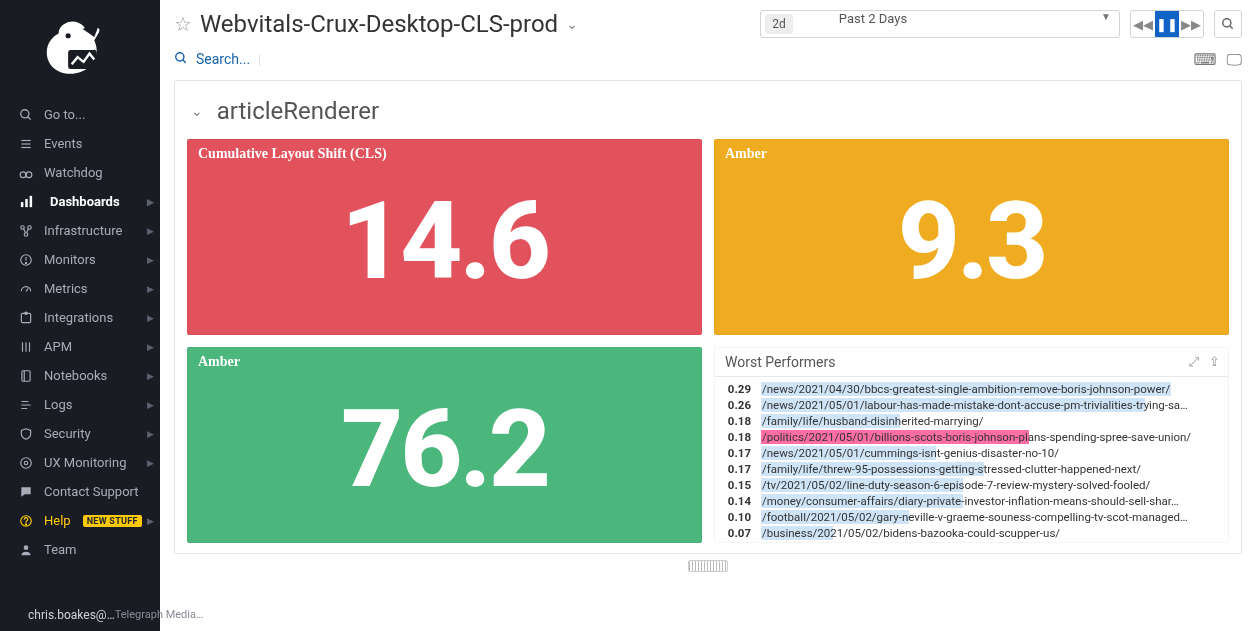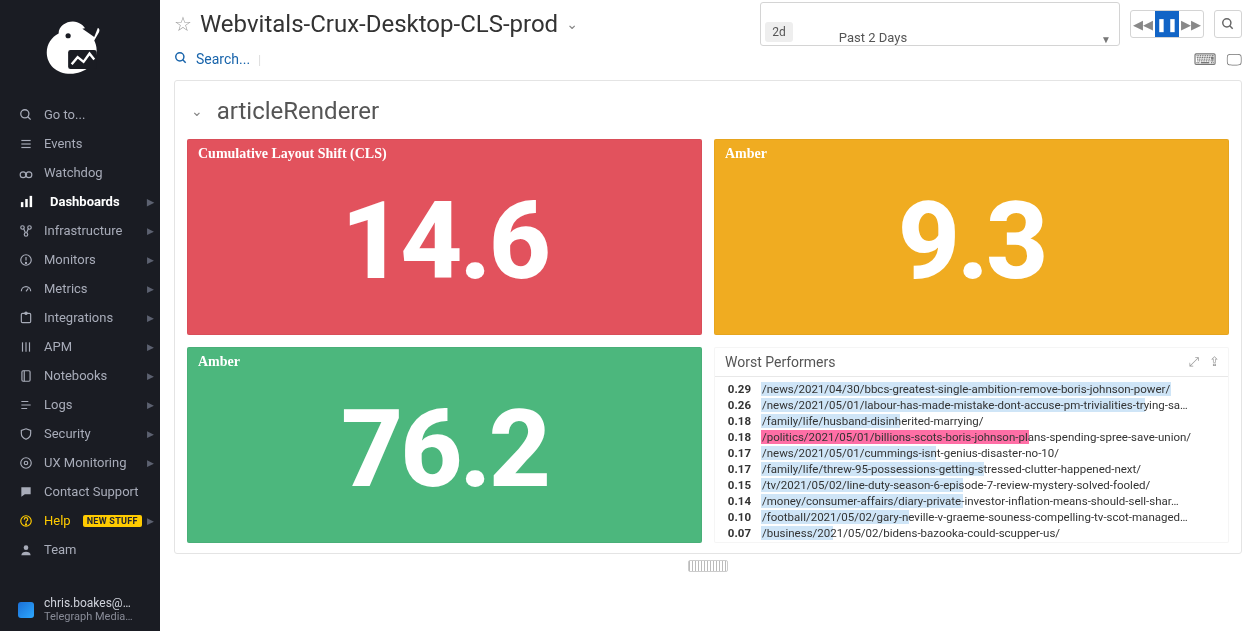--- a/index.html
+++ b/index.html
@@ -69,22 +69,22 @@
   .main{flex:1;height:100%;display:flex;flex-direction:column;overflow:hidden;}
   .topbar{
     display:flex;align-items:center;gap:10px;
     padding:8px 14px 4px 14px;height:44px;
   }
   .title-area{display:flex;align-items:center;gap:8px;flex:1;min-width:0;}
   .star{font-size:20px;color:#9d9d9d;cursor:pointer;}
   .title{font-size:24px;font-weight:400;color:#333;white-space:nowrap;}
   .title-caret{font-size:14px;color:#888;cursor:pointer;}
   .time-picker{
-    display:flex;align-items:flex-end;
-    border:1px solid var(--border);border-radius:3px;height:44px;overflow:hidden;
+    display:flex;align-items:flex-start;
+    border:1px solid var(--border);border-radius:3px;height:28px;overflow:hidden;
     background:#fff;
   }
   .tp-chip{background:#eee;padding:3px 7px;margin:3px 0 3px 4px;border-radius:3px;font-size:12px;color:#555;}
   .tp-label{padding:0 190px 0 10px;font-size:13px;color:#555;margin-left:36px;}
   .tp-caret{padding:0 8px 0 4px;color:#777;font-size:10px;}
   .playbar{
     display:flex;align-items:center;
     border:1px solid var(--border);border-radius:3px;height:28px;overflow:hidden;background:#fff;
   }
   .playbar button{
@@ -325,21 +325,21 @@
               <circle cx="12" cy="8" r="4"></circle>
               <path d="M4 21c0-4 4-6 8-6s8 2 8 6z"></path>
             </svg>
           </span>
           <span>Team</span>
         </div>
       </nav>
     <div class="sidebar-profile">
       <div class="profile-row">
         <span class="avatar"></span>
-        <div style="display:flex;flex-direction:column;">
+        <div style="display:flex;flex-direction:row;">
           <span class="user-line">chris.boakes@…</span>
           <span class="org-line">Telegraph Media…</span>
         </div>
       </div>
     </div>
   </aside>
 
   <main class="main">
     <div class="topbar">
       <div class="title-area">

